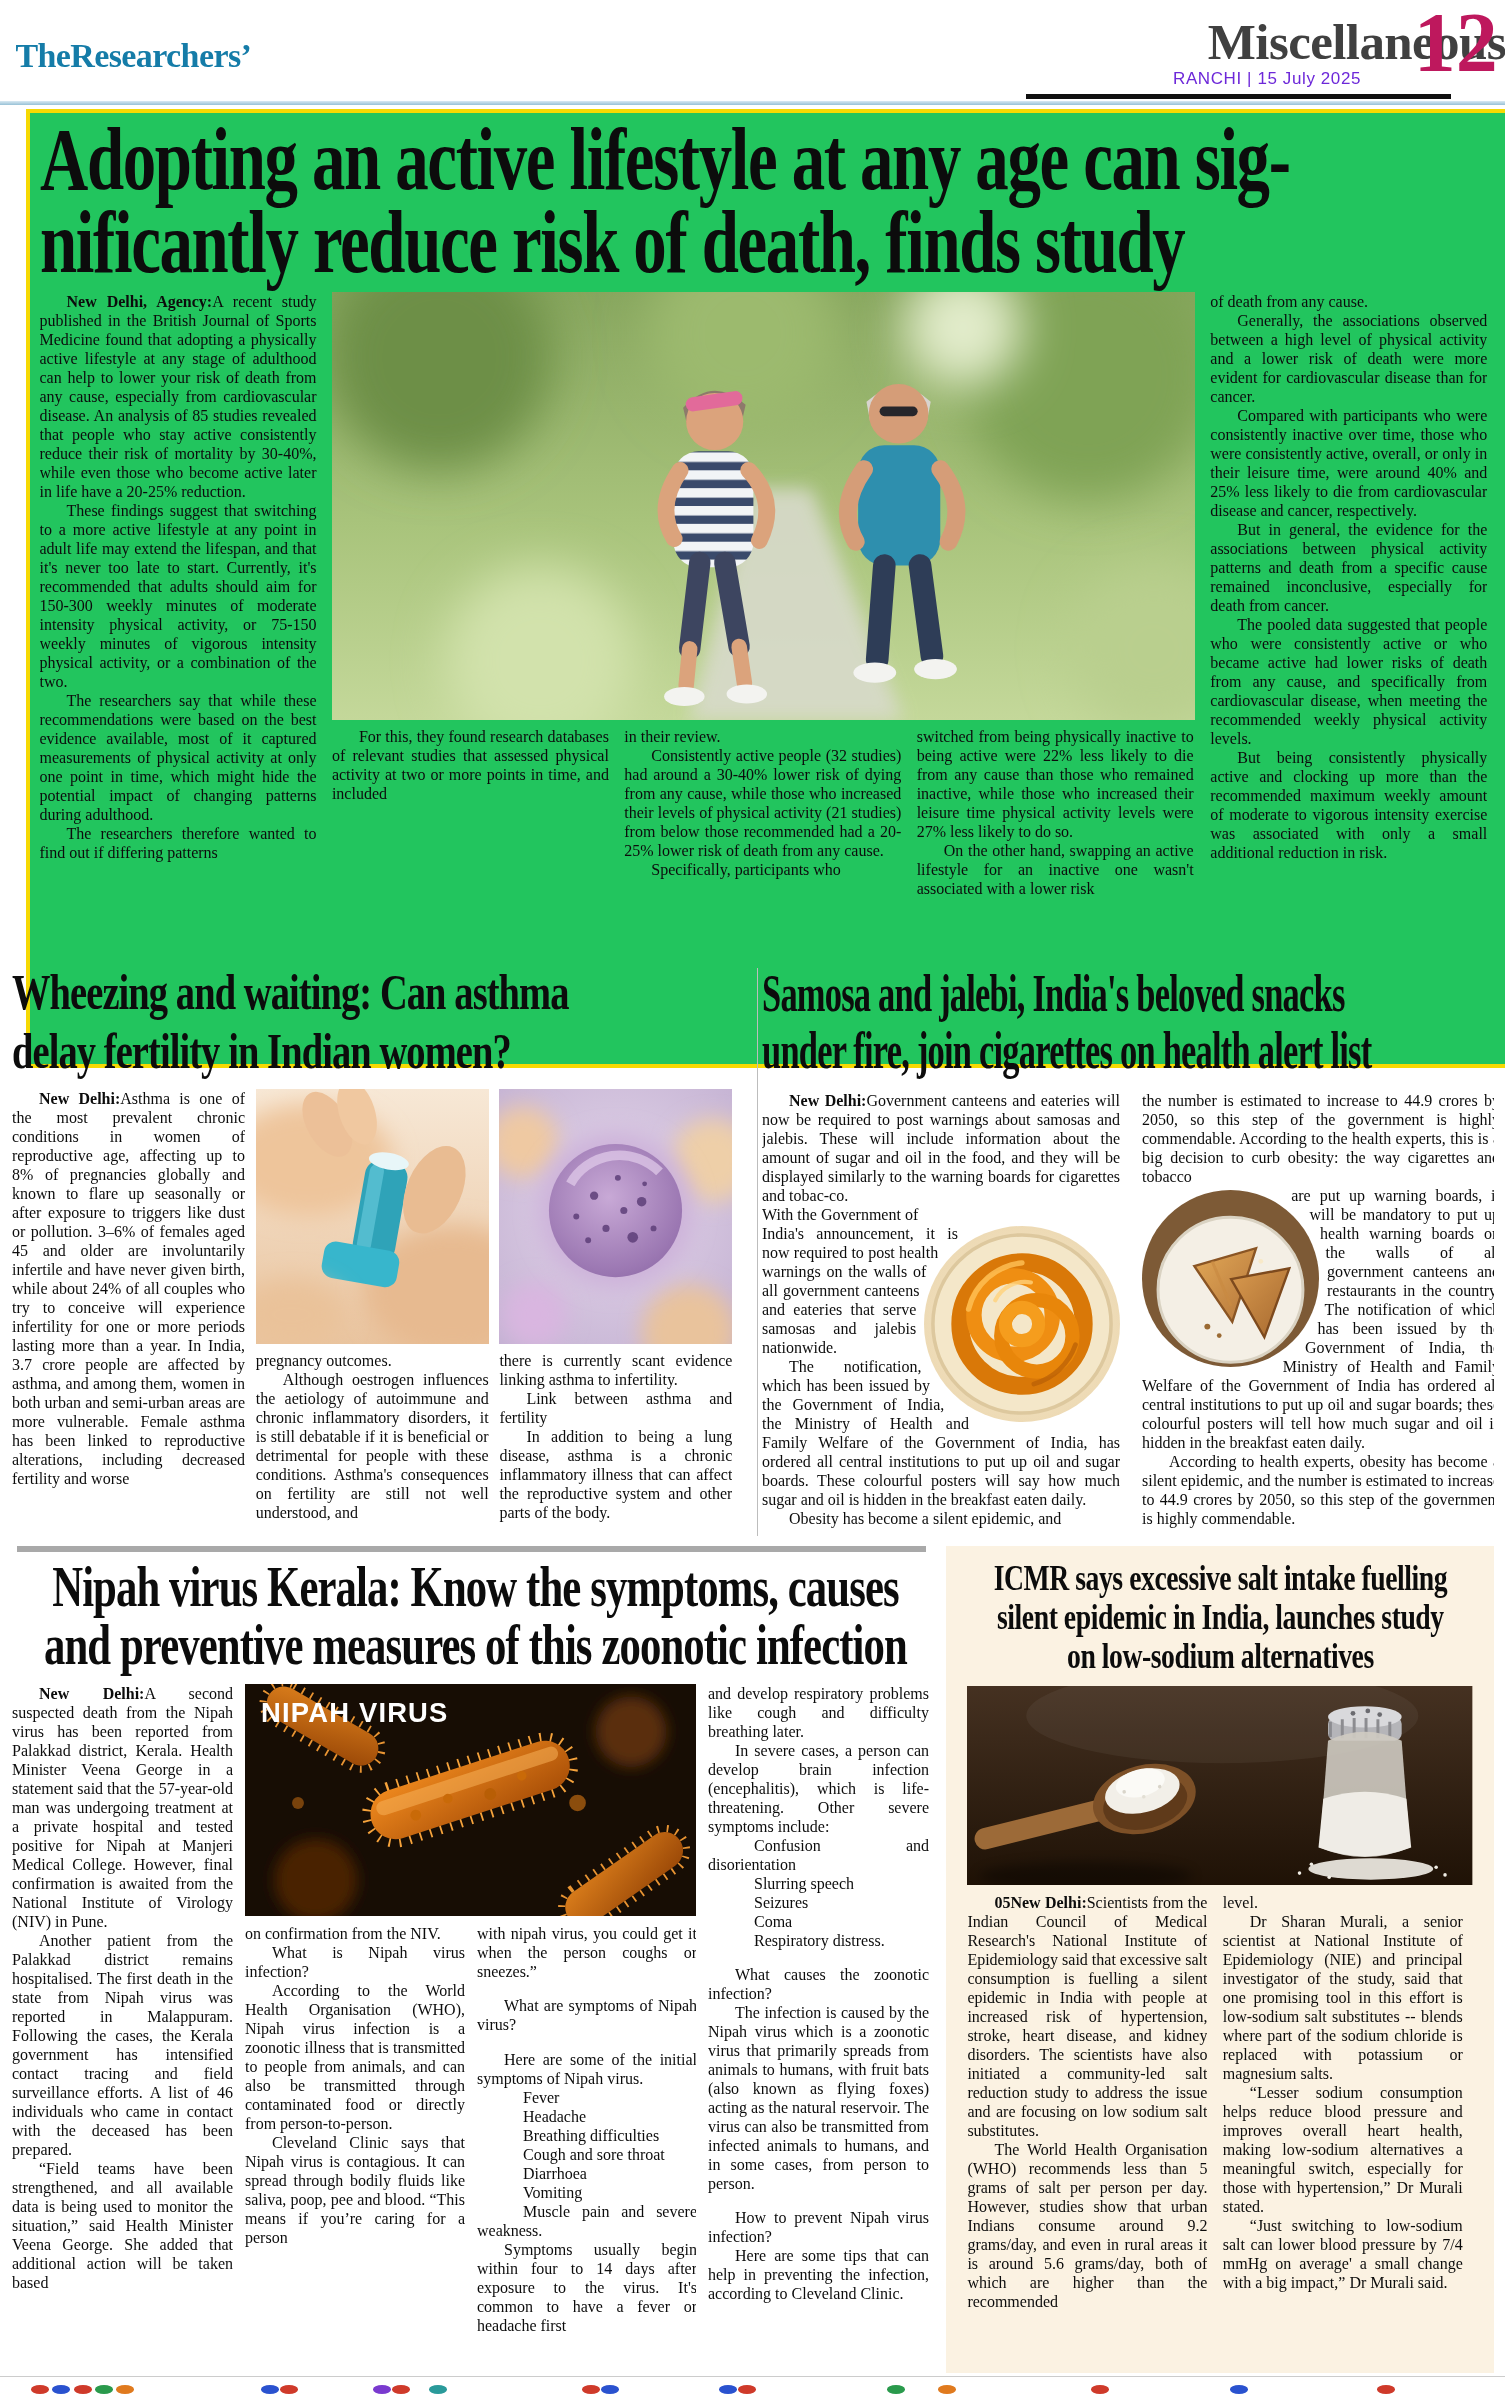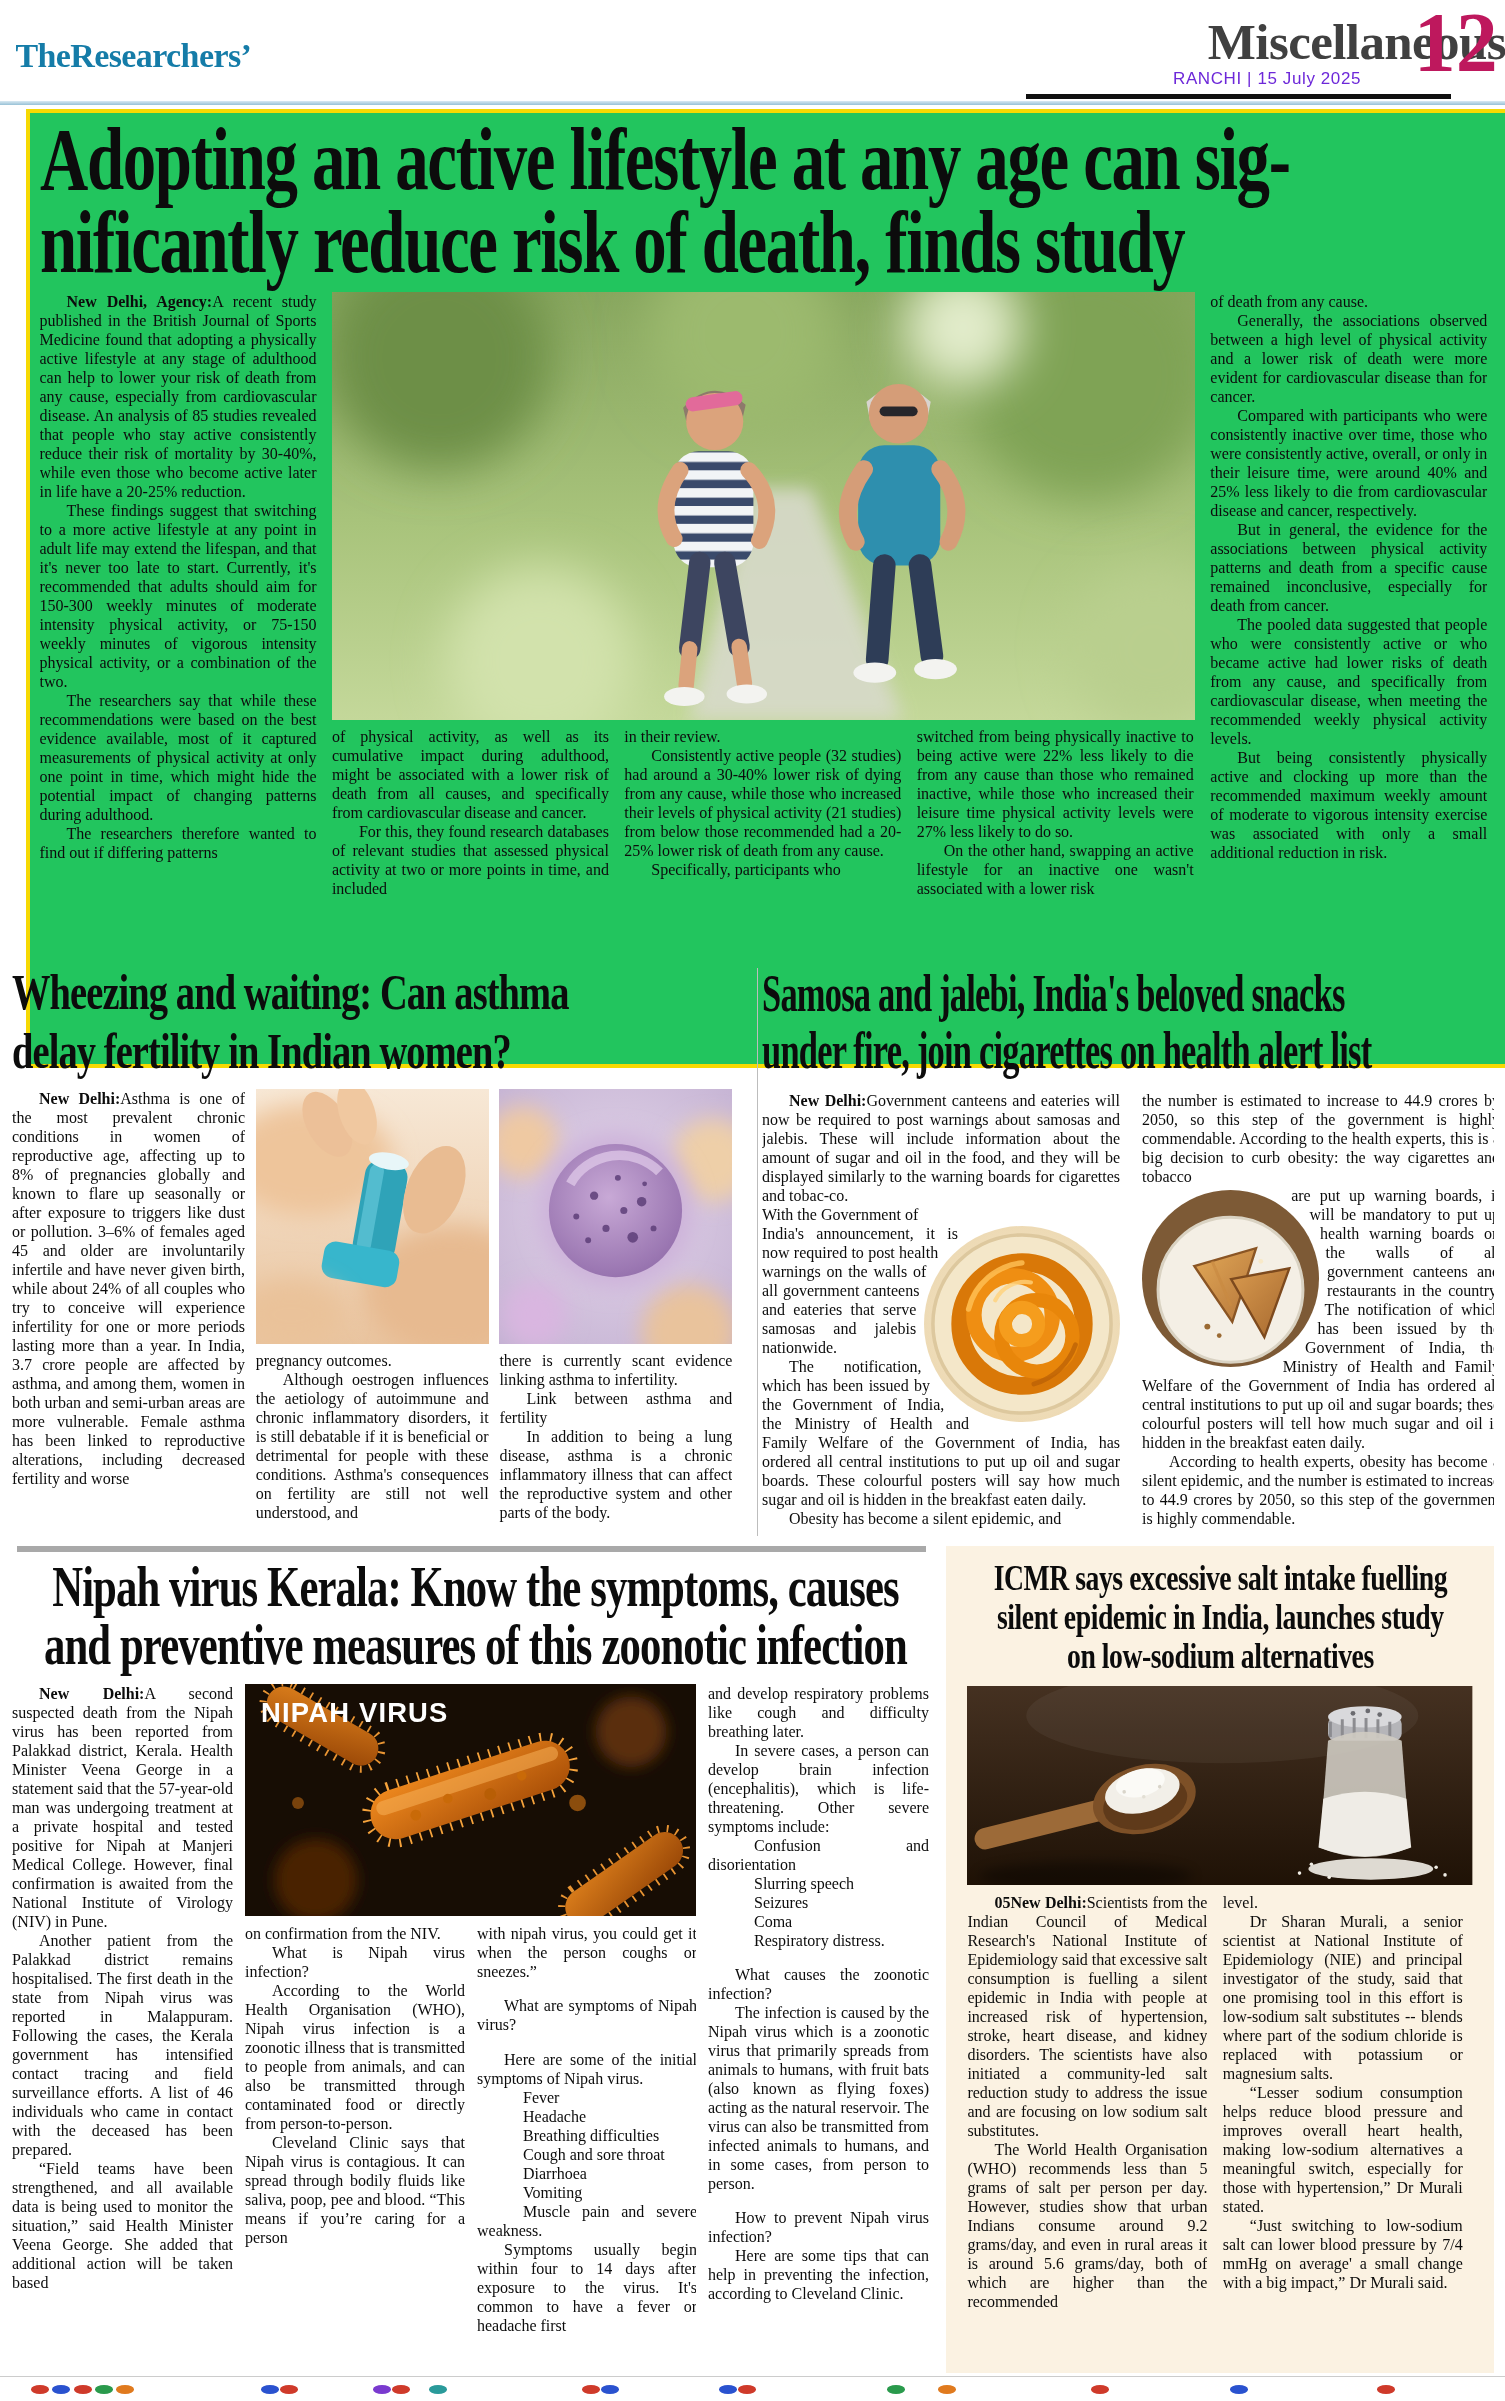--- a/index.html
+++ b/index.html
@@ -161,21 +161,20 @@
               <path d="M1022,298 q46,60 14,122" stroke="#d59d78" stroke-width="30" fill="none" stroke-linecap="round"></path>
               <path d="M928,460 L916,618" stroke="#2e3d57" stroke-width="38" stroke-linecap="round"></path>
               <path d="M988,460 L1008,612" stroke="#2e3d57" stroke-width="38" stroke-linecap="round"></path>
               <ellipse cx="912" cy="640" rx="36" ry="17" fill="#f3f3f0"></ellipse>
               <ellipse cx="1014" cy="634" rx="36" ry="17" fill="#f3f3f0"></ellipse>
             </g>
           </svg>
         </div>
         <div class="mid-cols">
           <div class="col">
-              <p class="ni">of physical activity, as well as its cumulative impact during adulthood, might be associated with a lower risk of death from all causes, and specifically from cardiovascular disease and cancer.</p>
               <p>For this, they found research databases of relevant studies that assessed physical activity at two or more points in time, and included</p>
             </div>
           <div class="col">
               <p class="ni">in their review.</p>
               <p>Consistently active people (32 studies) had around a 30-40% lower risk of dying from any cause, while those who increased their levels of physical activity (21 studies) from below those recommended had a 20-25% lower risk of death from any cause.</p>
               <p>Specifically, participants who</p>
             </div>
           <div class="col">
               <p class="ni">switched from being physically inactive to being active were 22% less likely to die from any cause than those who remained inactive, while those who increased their leisure time physical activity levels were 27% less likely to do so.</p>
               <p>On the other hand, swapping an active lifestyle for an inactive one wasn't associated with a lower risk</p>

